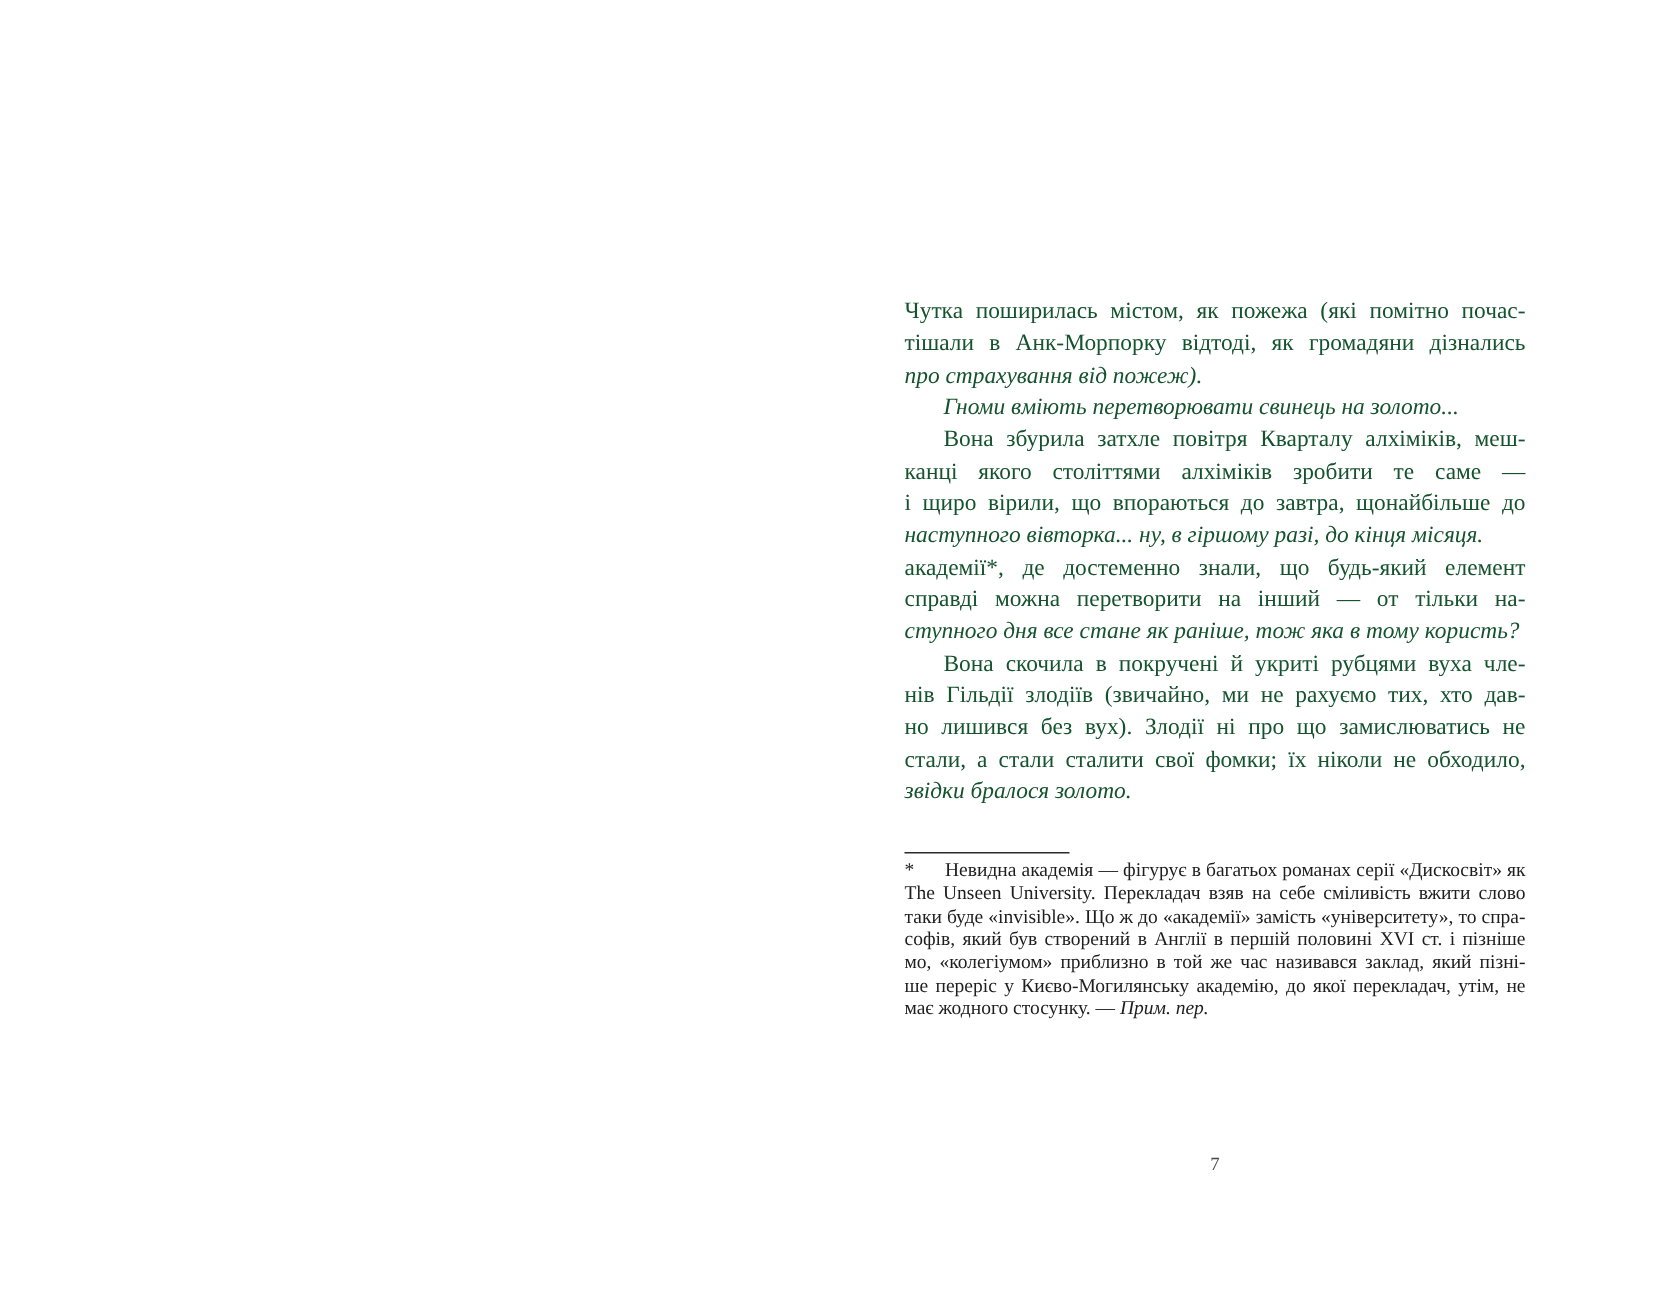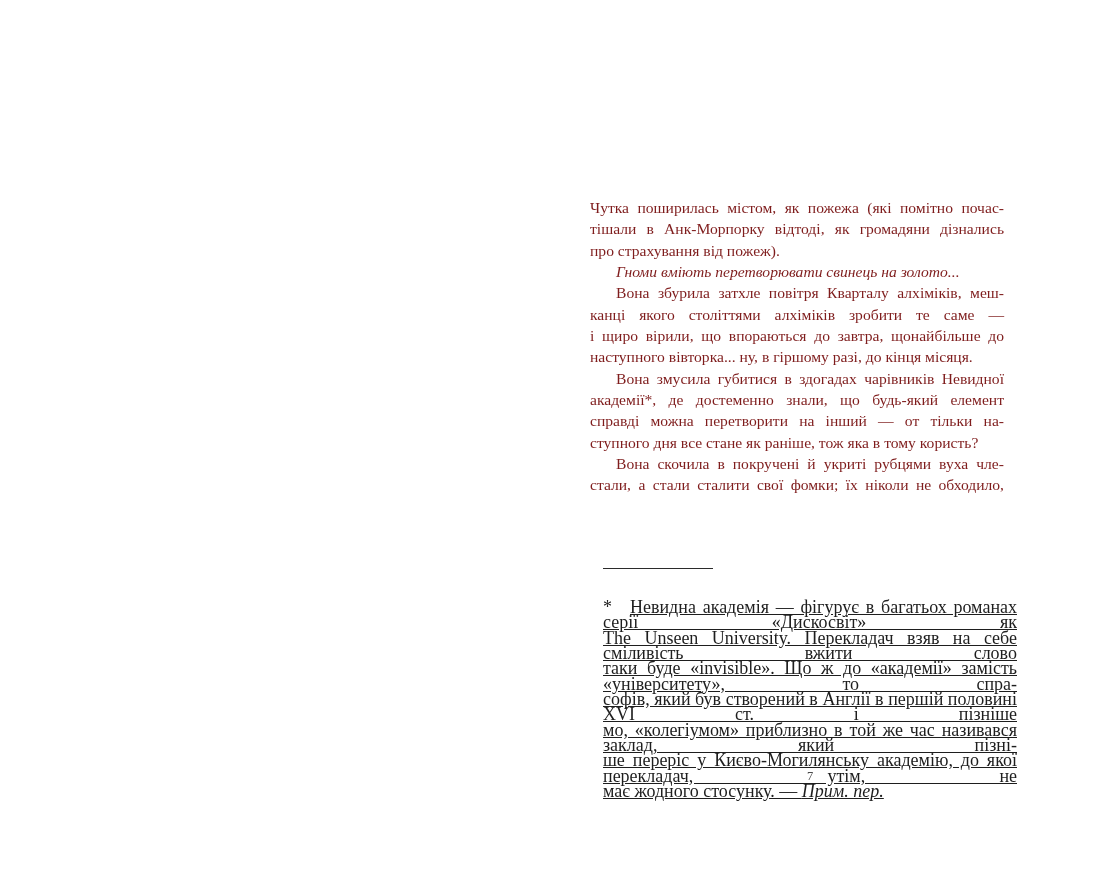--- a/index.html
+++ b/index.html
@@ -11,55 +11,55 @@
     position: relative;
     width: 1105px;
     height: 872px;
     background: #ffffff;
     overflow: hidden;
     font-family: "Liberation Serif", "DejaVu Serif", serif;
     color: #1e1e1e;
   }
   .body-text {
     position: absolute;
-    left: 590px;
+    left: 603px;
     top: 197px;
     width: 414px;
     font-size: 15.6px;
     line-height: 21.35px;
-    color: #7f1d1d;
+    color: #14532d;
   }
   .line {
     text-align: justify;
     text-align-last: justify;
     white-space: normal;
   }
   .line.last {
     text-align: left;
     text-align-last: left;
+    font-style: italic;
   }
   .line.indent { text-indent: 26px; }
   .line.italic { font-style: italic; text-align: center; }
 
   .footnote-rule {
     position: absolute;
     left: 603px;
     top: 568px;
     width: 110px;
     border-top: 1.5px solid #2b2b2b;
   }
   .footnote {
     position: absolute;
     left: 603px;
-    top: 600px;
+    top: 572px;
     width: 414px;
-    font-size: 18px;
+    font-size: 13px;
     line-height: 15.35px;
     color: #1e1e1e;
-    text-decoration: underline;
   }
   .fn-line {
     text-align: justify;
     text-align-last: justify;
   }
   .fn-line.fn-last {
     text-align: left;
     text-align-last: left;
   }
   .fn-marker {
@@ -85,26 +85,28 @@
 
   <div class="body-text">
       <div class="line">Чутка поширилась містом, як пожежа (які помітно почас-</div>
       <div class="line">тішали в Анк-Морпорку відтоді, як громадяни дізнались</div>
       <div class="line last">про страхування від пожеж).</div>
       <div class="line last indent italic">Гноми вміють перетворювати свинець на золото...</div>
       <div class="line indent">Вона збурила затхле повітря Кварталу алхіміків, меш-</div>
       <div class="line">канці якого століттями алхіміків зробити те саме —</div>
       <div class="line">і щиро вірили, що впораються до завтра, щонайбільше до</div>
       <div class="line last">наступного вівторка... ну, в гіршому разі, до кінця місяця.</div>
-      <div class="line indent">Вона змусила губитися в здогадах чарівників Невидної</div>
       <div class="line">академії*, де достеменно знали, що будь-який елемент</div>
       <div class="line">справді можна перетворити на інший — от тільки на-</div>
       <div class="line last">ступного дня все стане як раніше, тож яка в тому користь?</div>
       <div class="line indent">Вона скочила в покручені й укриті рубцями вуха чле-</div>
+      <div class="line">нів Гільдії злодіїв (звичайно, ми не рахуємо тих, хто дав-</div>
+      <div class="line">но лишився без вух). Злодії ні про що замислюватись не</div>
       <div class="line">стали, а стали сталити свої фомки; їх ніколи не обходило,</div>
+      <div class="line last">звідки бралося золото.</div>
     </div>
 
   <div class="footnote-rule"></div>
 
   <div class="footnote">
     <div class="fn-line">
       <span class="fn-marker">*</span><span>Невидна академія — фігурує в багатьох романах серії «Дискосвіт» як</span>
     </div>
     <div>
         <div class="fn-line">The Unseen University. Перекладач взяв на себе сміливість вжити слово</div>

